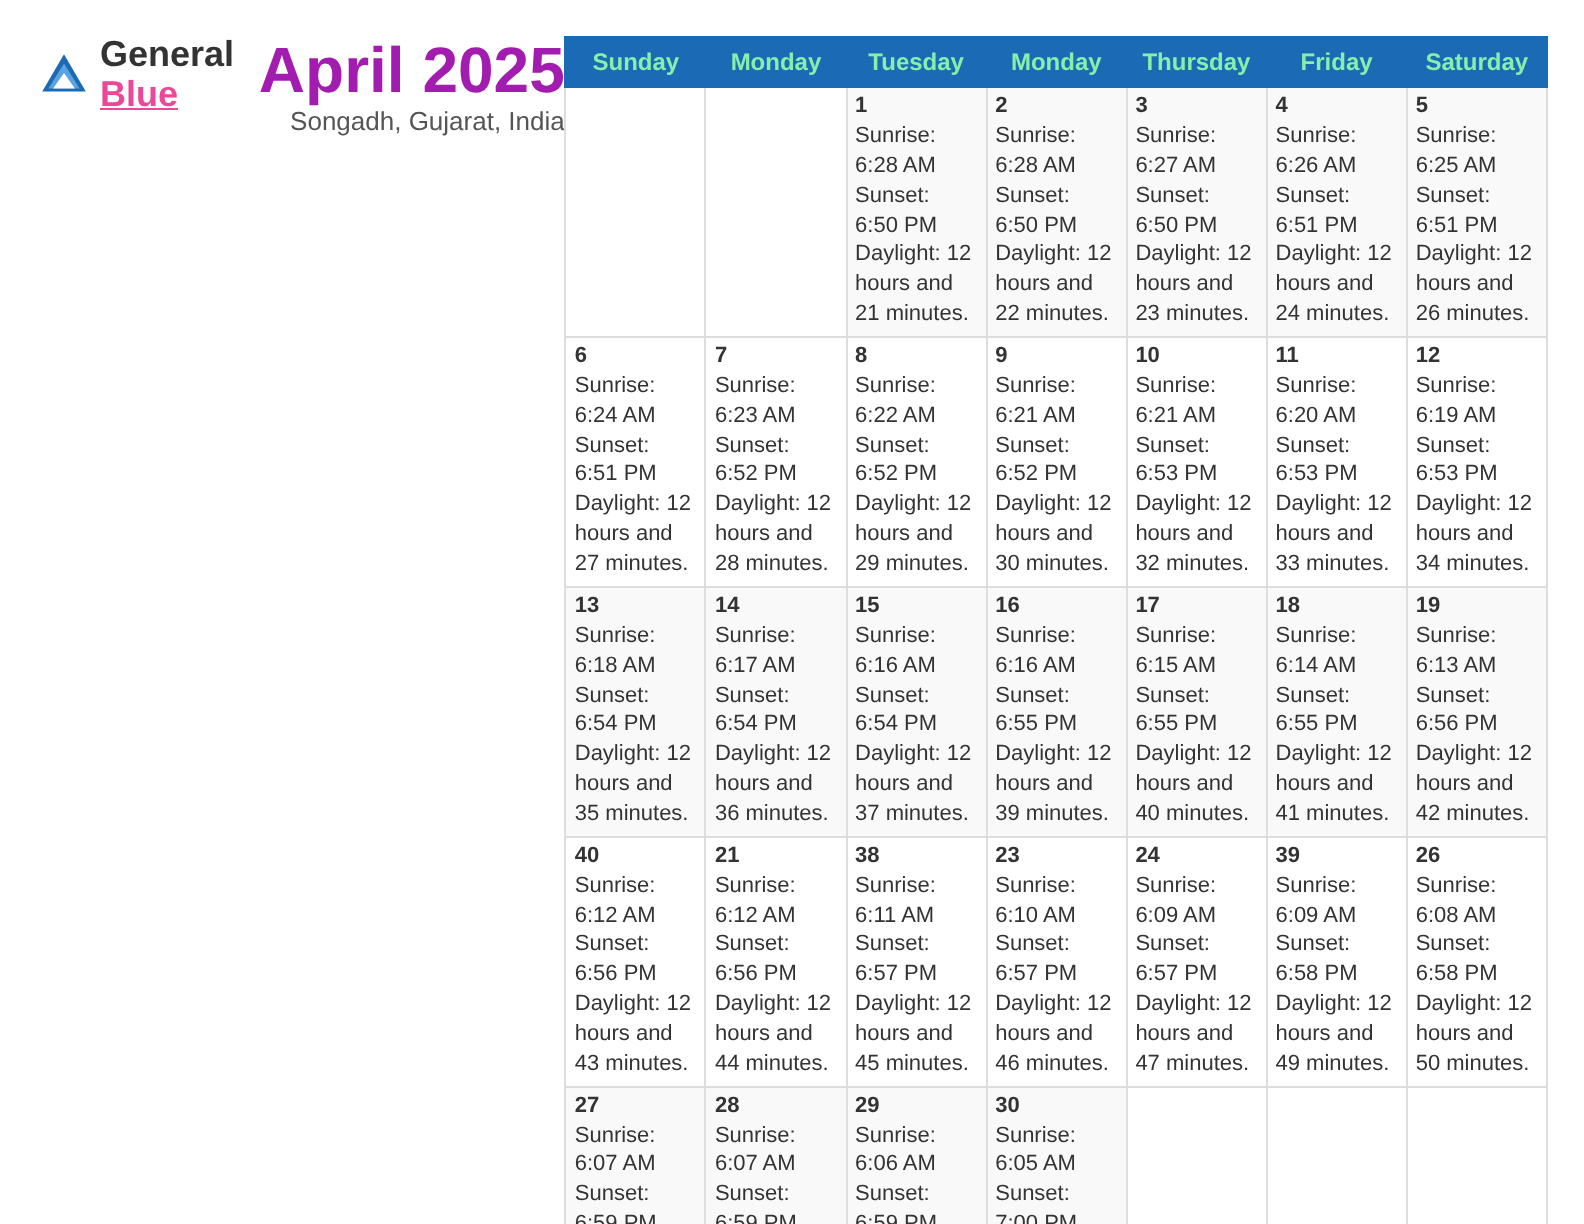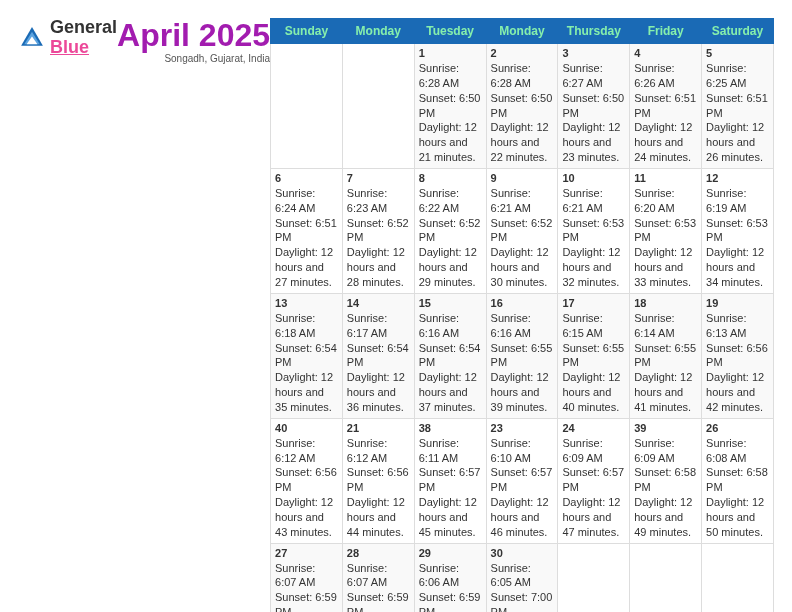--- a/index.html
+++ b/index.html
@@ -43,21 +43,21 @@
     .title-block {
       text-align: right;
     }
     .main-title {
       font-size: 32px;
       font-weight: bold;
       color: #a21caf;
       line-height: 1.1;
     }
     .subtitle {
-      font-size: 10px;
+      font-size: 13px;
       color: #555;
       margin-left: 28px;
     }
     .calendar {
       flex: 1;
       border: 1px solid #ccc;
       border-collapse: collapse;
       width: 100%;
       table-layout: fixed;
     }

